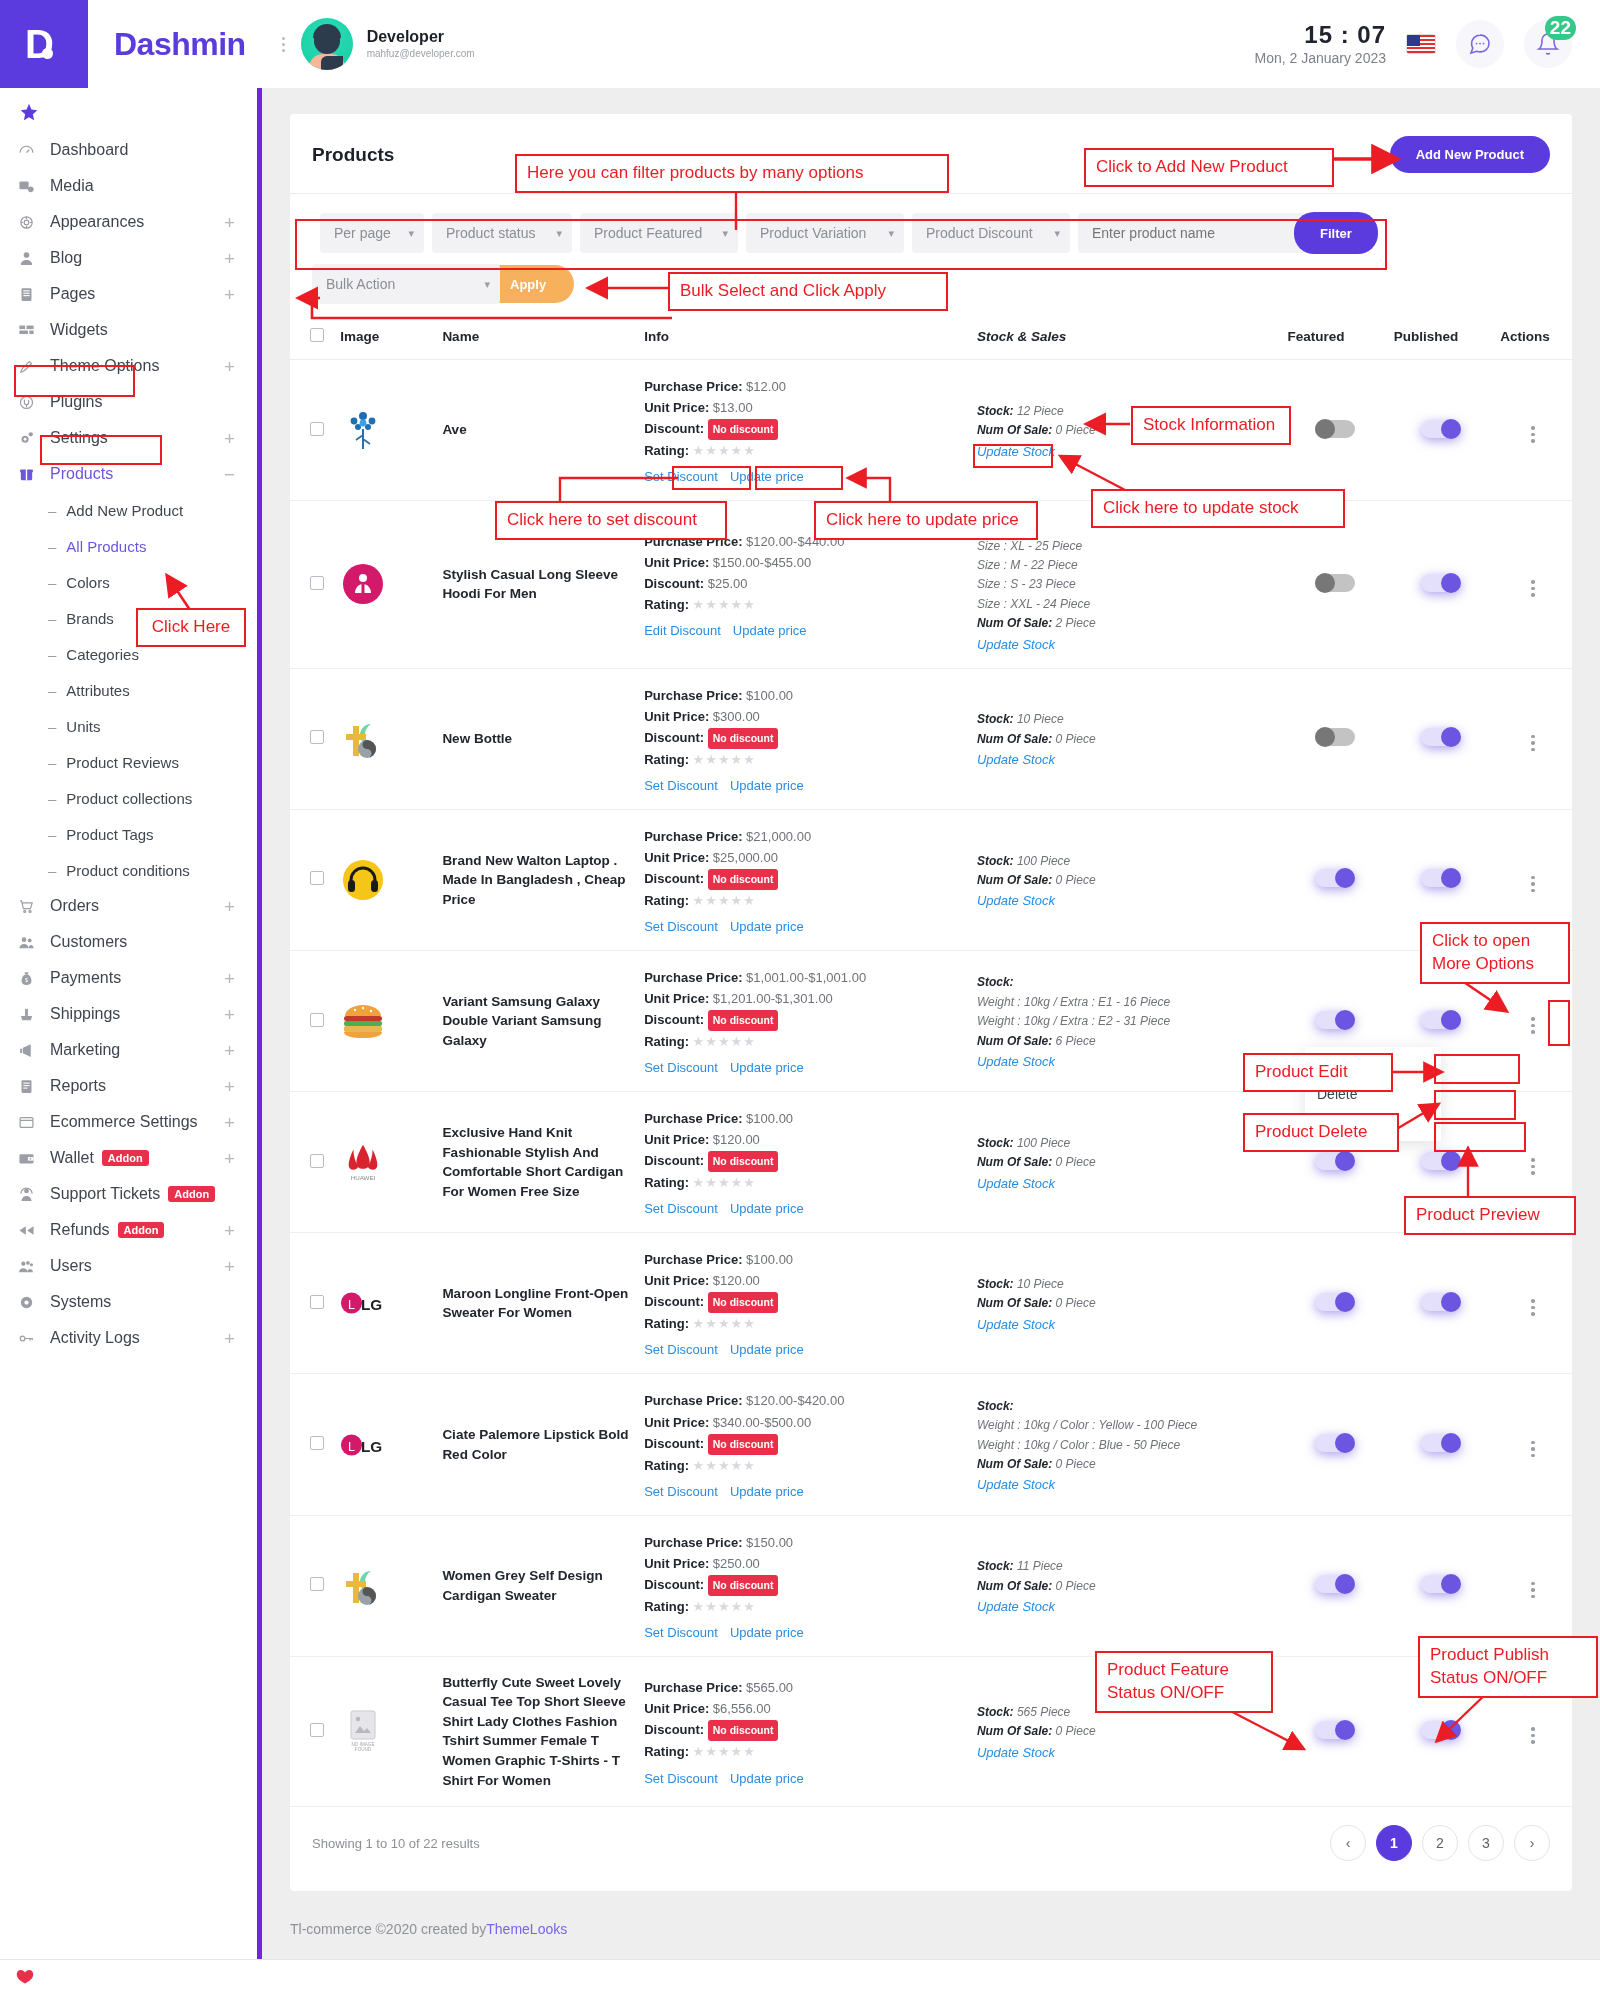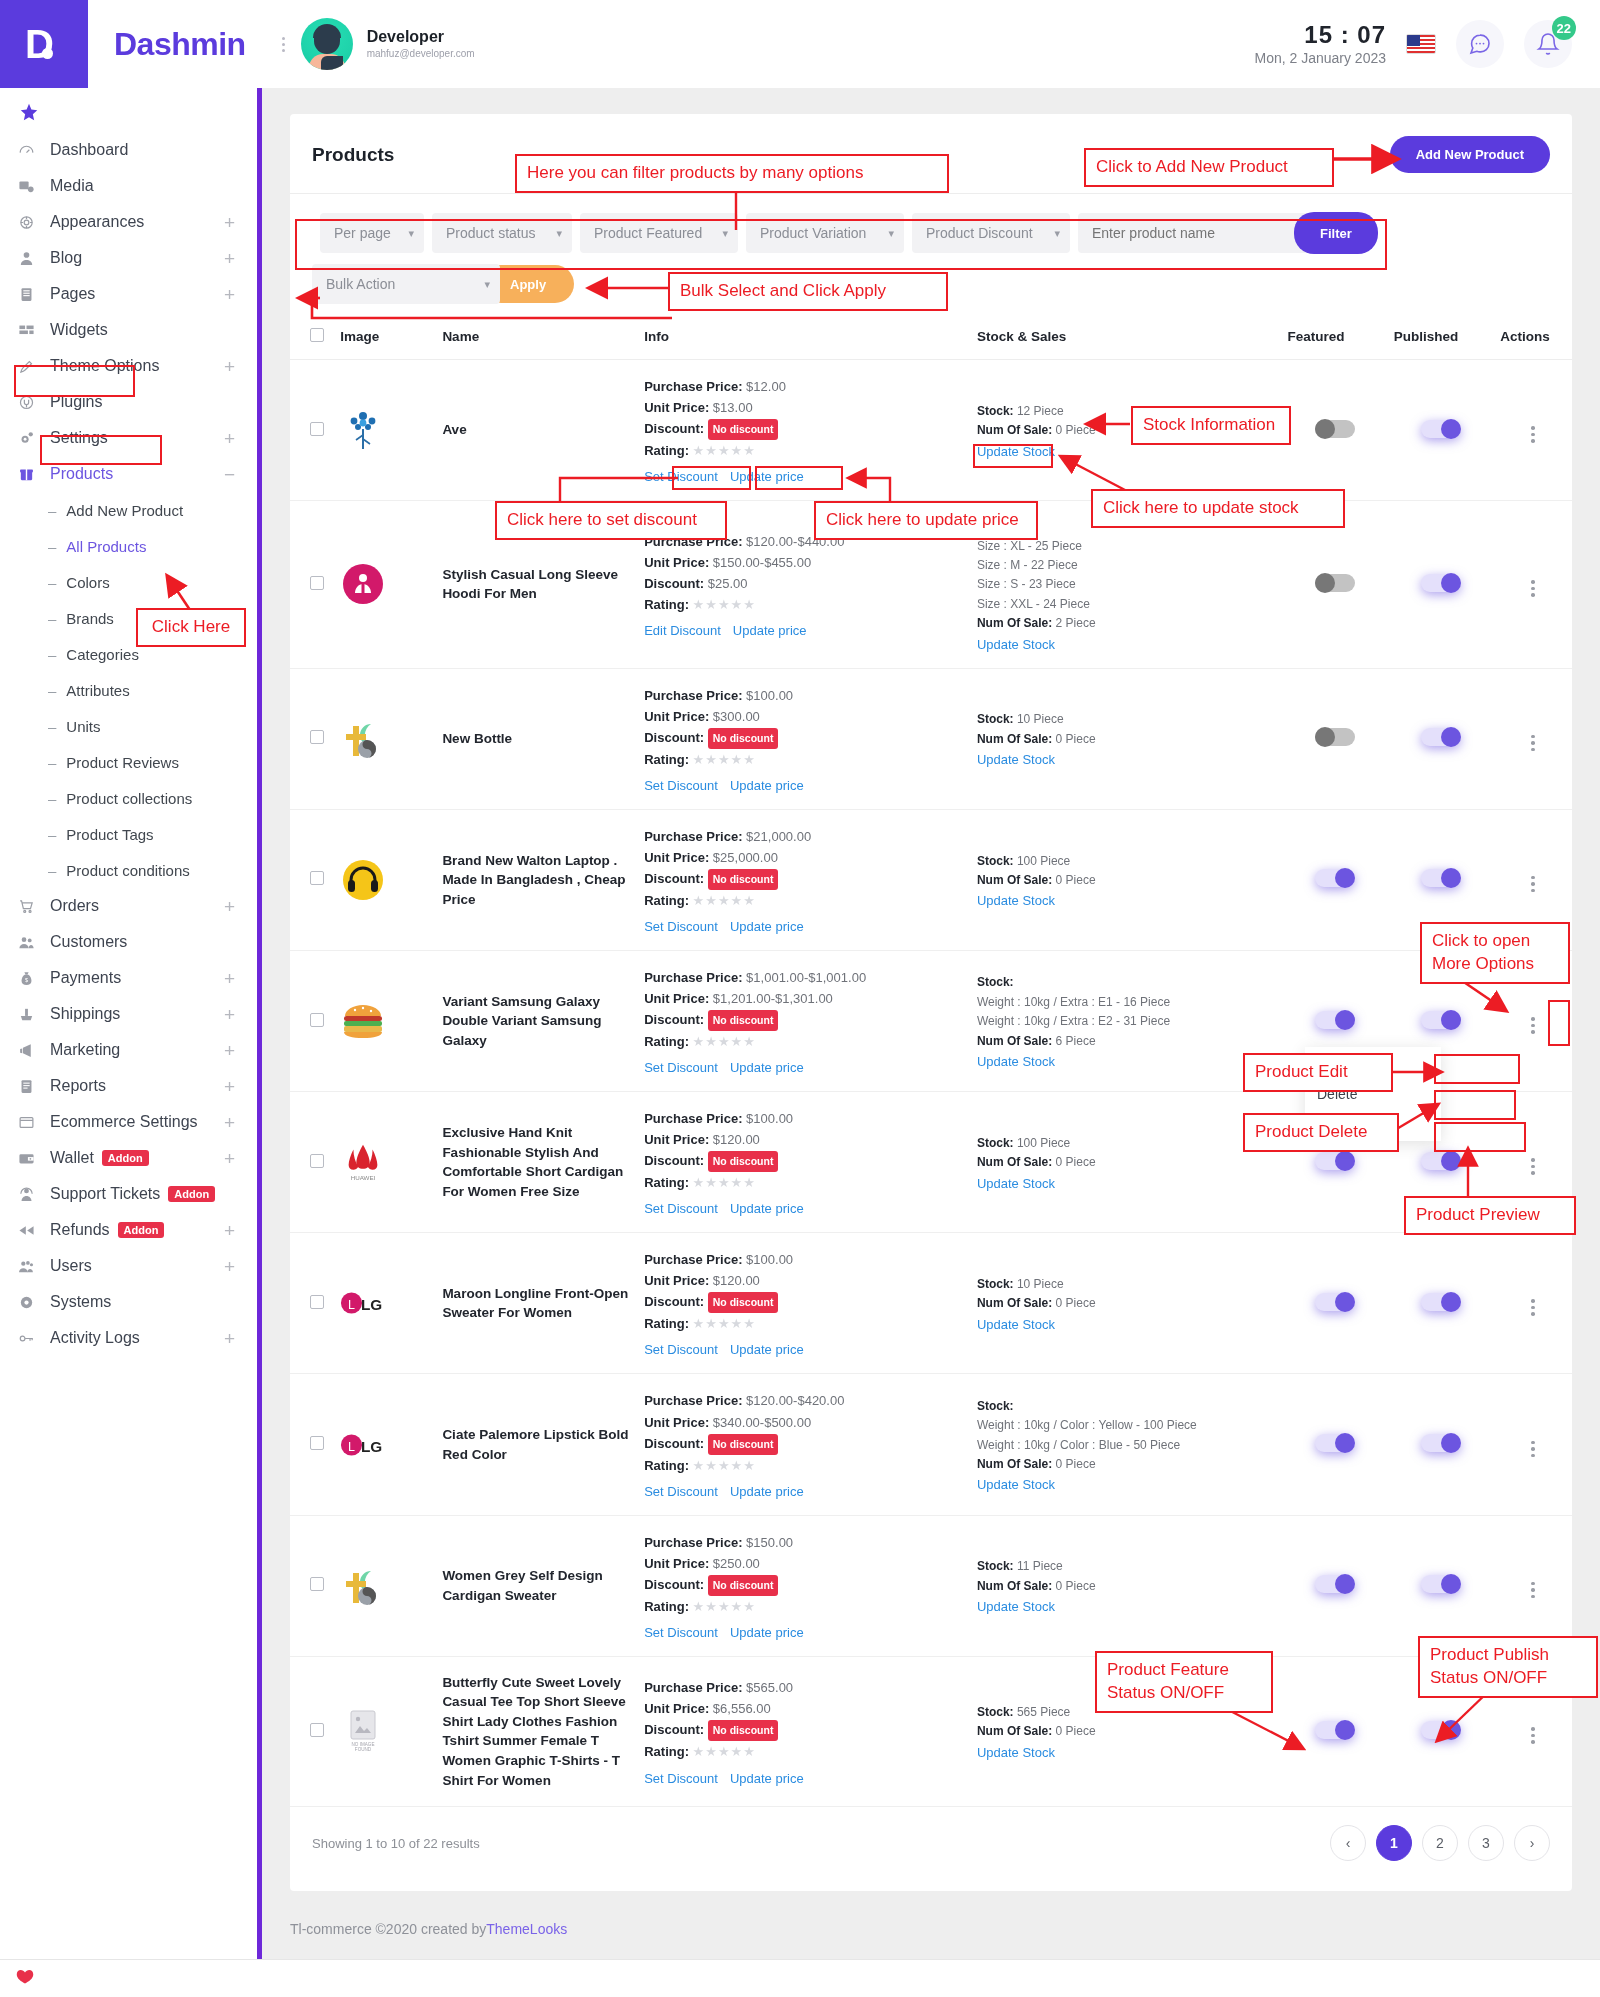--- a/index.html
+++ b/index.html
@@ -55,21 +55,21 @@
     background: repeating-linear-gradient(#e03030 0 2px, #fff 2px 4px);
     border: 1px solid #ddd;
   }
   .flag .canton { position:absolute; left:0; top:0; width:13px; height:11px; background:#2b3a8c;}
   .circ-btn {
     width: 48px; height: 48px; border-radius: 50%; background: #f6f6fb;
     display:flex; align-items:center; justify-content:center; position: relative; cursor:pointer;
   }
   .badge {
     position: absolute; top: -4px; right: -4px; min-width: 24px; height: 24px;
-    border-radius: 12px; background: #34c98a; color: #fff; font-size: 13px; font-weight: 700;
+    border-radius: 12px; background: #34c98a; color: #fff; font-size: 19px; font-weight: 700;
     display: flex; align-items: center; justify-content: center; padding: 0 5px;
   }
 
   
   .sidebar {
     position: absolute; top: 88px; left: 0; width: 262px; height: 1909px;
     background: #ffffff; border-right: 5px solid #6d28d9; overflow: hidden;
   }
   .pin { padding: 14px 0 4px 18px; }
   .nav-item {
@@ -146,21 +146,21 @@
     padding: 10px 6px 14px 6px; border-bottom: 1px solid #ededed;
   }
   table.products td {
     padding: 16px 6px; border-bottom: 1px solid #efefef;
     vertical-align: middle; font-size: 13px; color: #6f7279;
   }
   .c-chk { width: 36px; padding-left: 20px !important; }
   .c-img { width: 92px; }
   .c-name { width: 182px; }
   .c-info { width: 300px; }
-  .c-stock { width: 280px; }
+  .c-stock { width: 280px; font-style: italic; }
   .c-feat { width: 96px; text-align: center;}
   .c-pub  { width: 96px; text-align: center;}
   .c-act  { width: 70px; text-align: center;}
   .chk {
     width: 14px; height: 14px; border: 1px solid #b9bcc4; border-radius: 2px;
     display: inline-block; background: #fff; cursor: pointer;
   }
   .pname { font-size: 13.5px; font-weight: 700; color: #22262e; line-height: 1.45; }
   .infoline { line-height: 1.62; font-size: 13px; color: #6f7279;}
   .infoline b { color: #22262e; font-weight: 700; }

